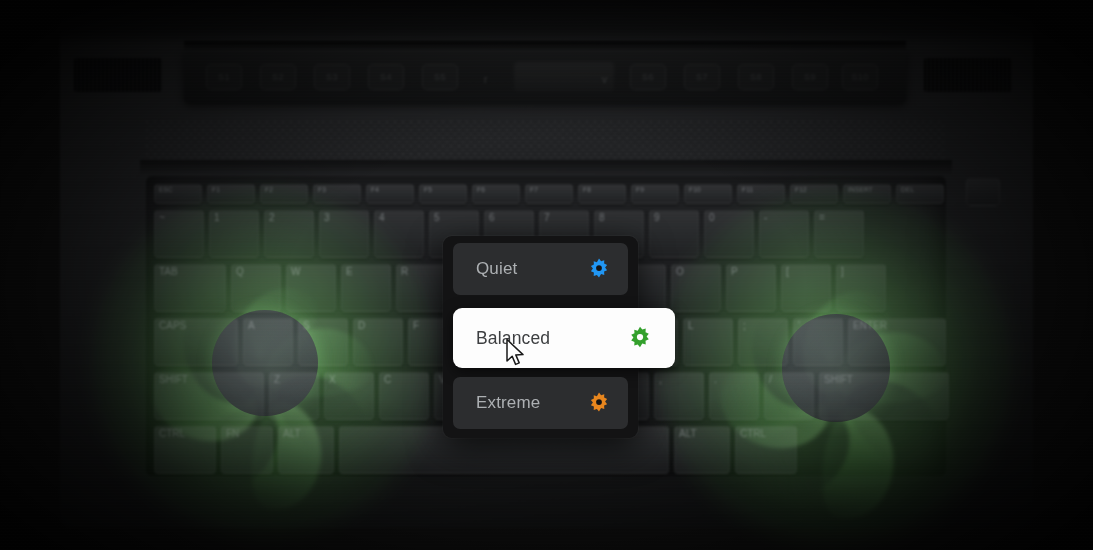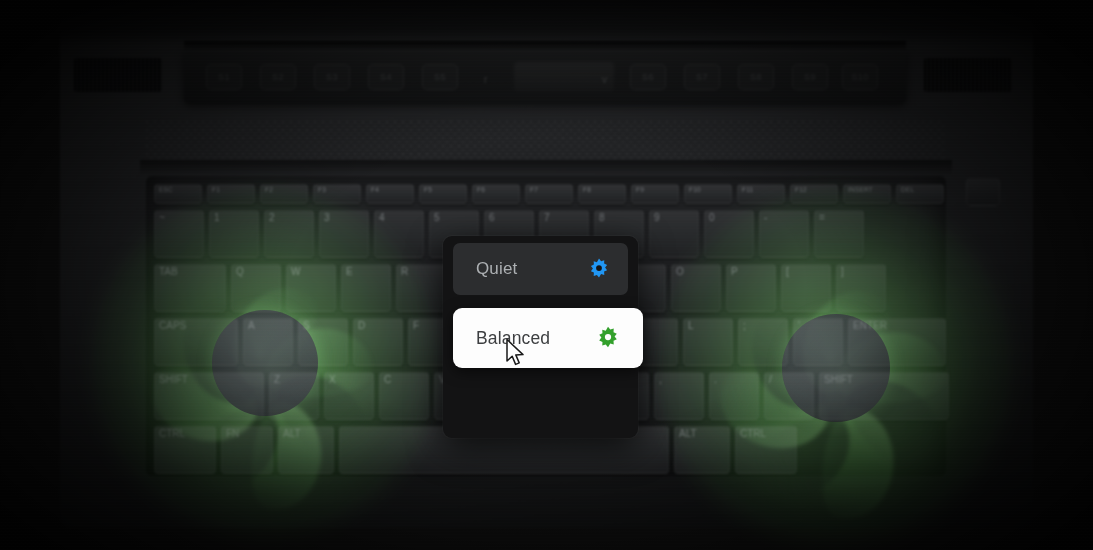--- a/index.html
+++ b/index.html
@@ -190,21 +190,21 @@
   }
   .menu-item.dim{
     background:#2c2d2f;
     top:7px;
   }
   .menu-item.dim .label{ color:#adb0b3; }
   .menu-item.dim.last{ top:141px; }
 
   .menu-item.active{
     left:10px; top:72px;
-    width:190px; height:60px;
+    width:222px; height:60px;
     background:#fdfdfd;
     border-radius:9px;
     box-shadow:0 4px 14px rgba(0,0,0,.55);
     padding:0 22px 0 23px;
   }
   .menu-item.active .label{
     color:#3d3f41; font-size:17.5px;
   }
 
   .gear{ width:24px; height:24px; display:block; }
@@ -531,20 +531,29 @@
     <div class="menu-item active">
       <span class="label">Balanced</span>
       <span>
         <svg class="gear big" viewBox="0 0 24 24" aria-hidden="true">
           <path fill="#33a02c" d="M12 1.6l2.1 2.6 3.2-.9-.2 3.3 3 1.4-2 2.6 2 2.6-3 1.4.2 3.3-3.2-.9L12 20.6l-2.1-2.6-3.2.9.2-3.3-3-1.4 2-2.6-2-2.6 3-1.4-.2-3.3 3.2.9z"></path>
           <circle cx="12" cy="11.1" r="2.9" fill="#fdfdfd"></circle>
         </svg>
       </span>
     </div>
 
+    <div class="menu-item dim last">
+      <span class="label">Extreme</span>
+      <span>
+        <svg class="gear" viewBox="0 0 24 24" aria-hidden="true">
+          <path fill="#e8861e" d="M12 1.6l2.1 2.6 3.2-.9-.2 3.3 3 1.4-2 2.6 2 2.6-3 1.4.2 3.3-3.2-.9L12 20.6l-2.1-2.6-3.2.9.2-3.3-3-1.4 2-2.6-2-2.6 3-1.4-.2-3.3 3.2.9z"></path>
+          <circle cx="12" cy="11.1" r="2.9" fill="#131314"></circle>
+        </svg>
+      </span>
+    </div>
   </div>
 
   <div class="cursor">
     <svg viewBox="0 0 22 30" width="22" height="30">
       <path d="M2 1.5 L2 23 L7.2 18.2 L10.6 26.4 L14.2 24.9 L10.8 16.9 L18 16.6 Z" fill="#ffffff" stroke="#1a1a1a" stroke-width="1.5" stroke-linejoin="round"></path>
     </svg>
   </div>
 
 </div>
 

